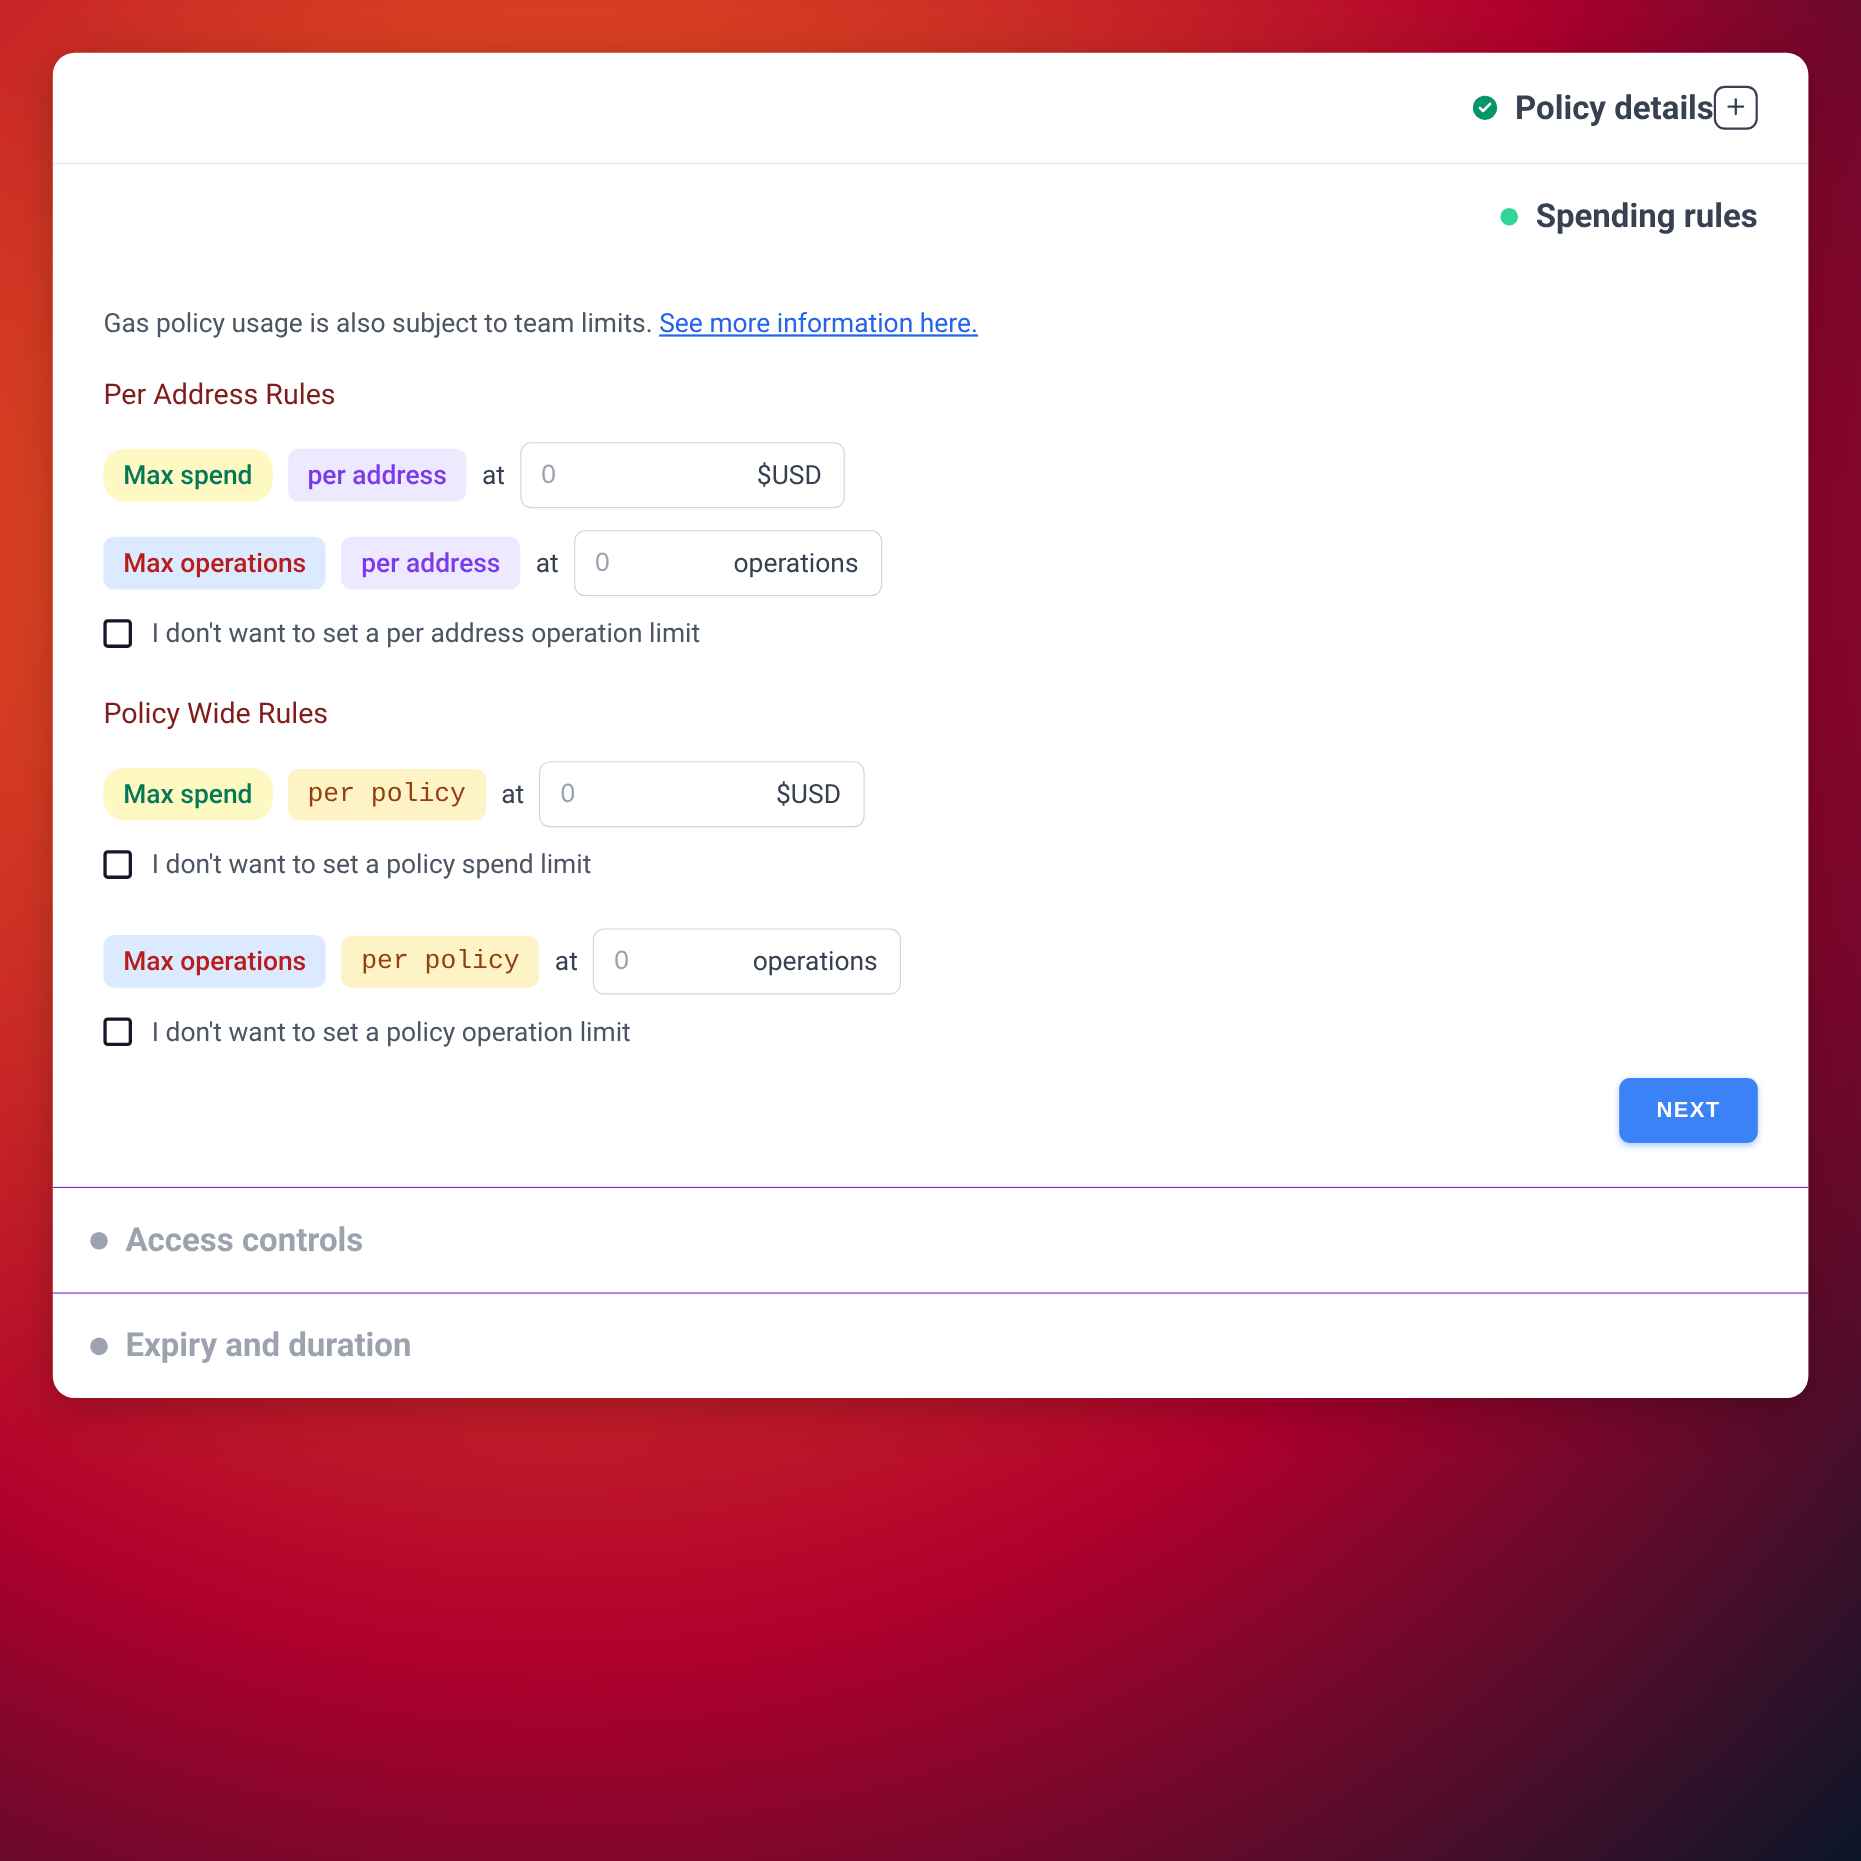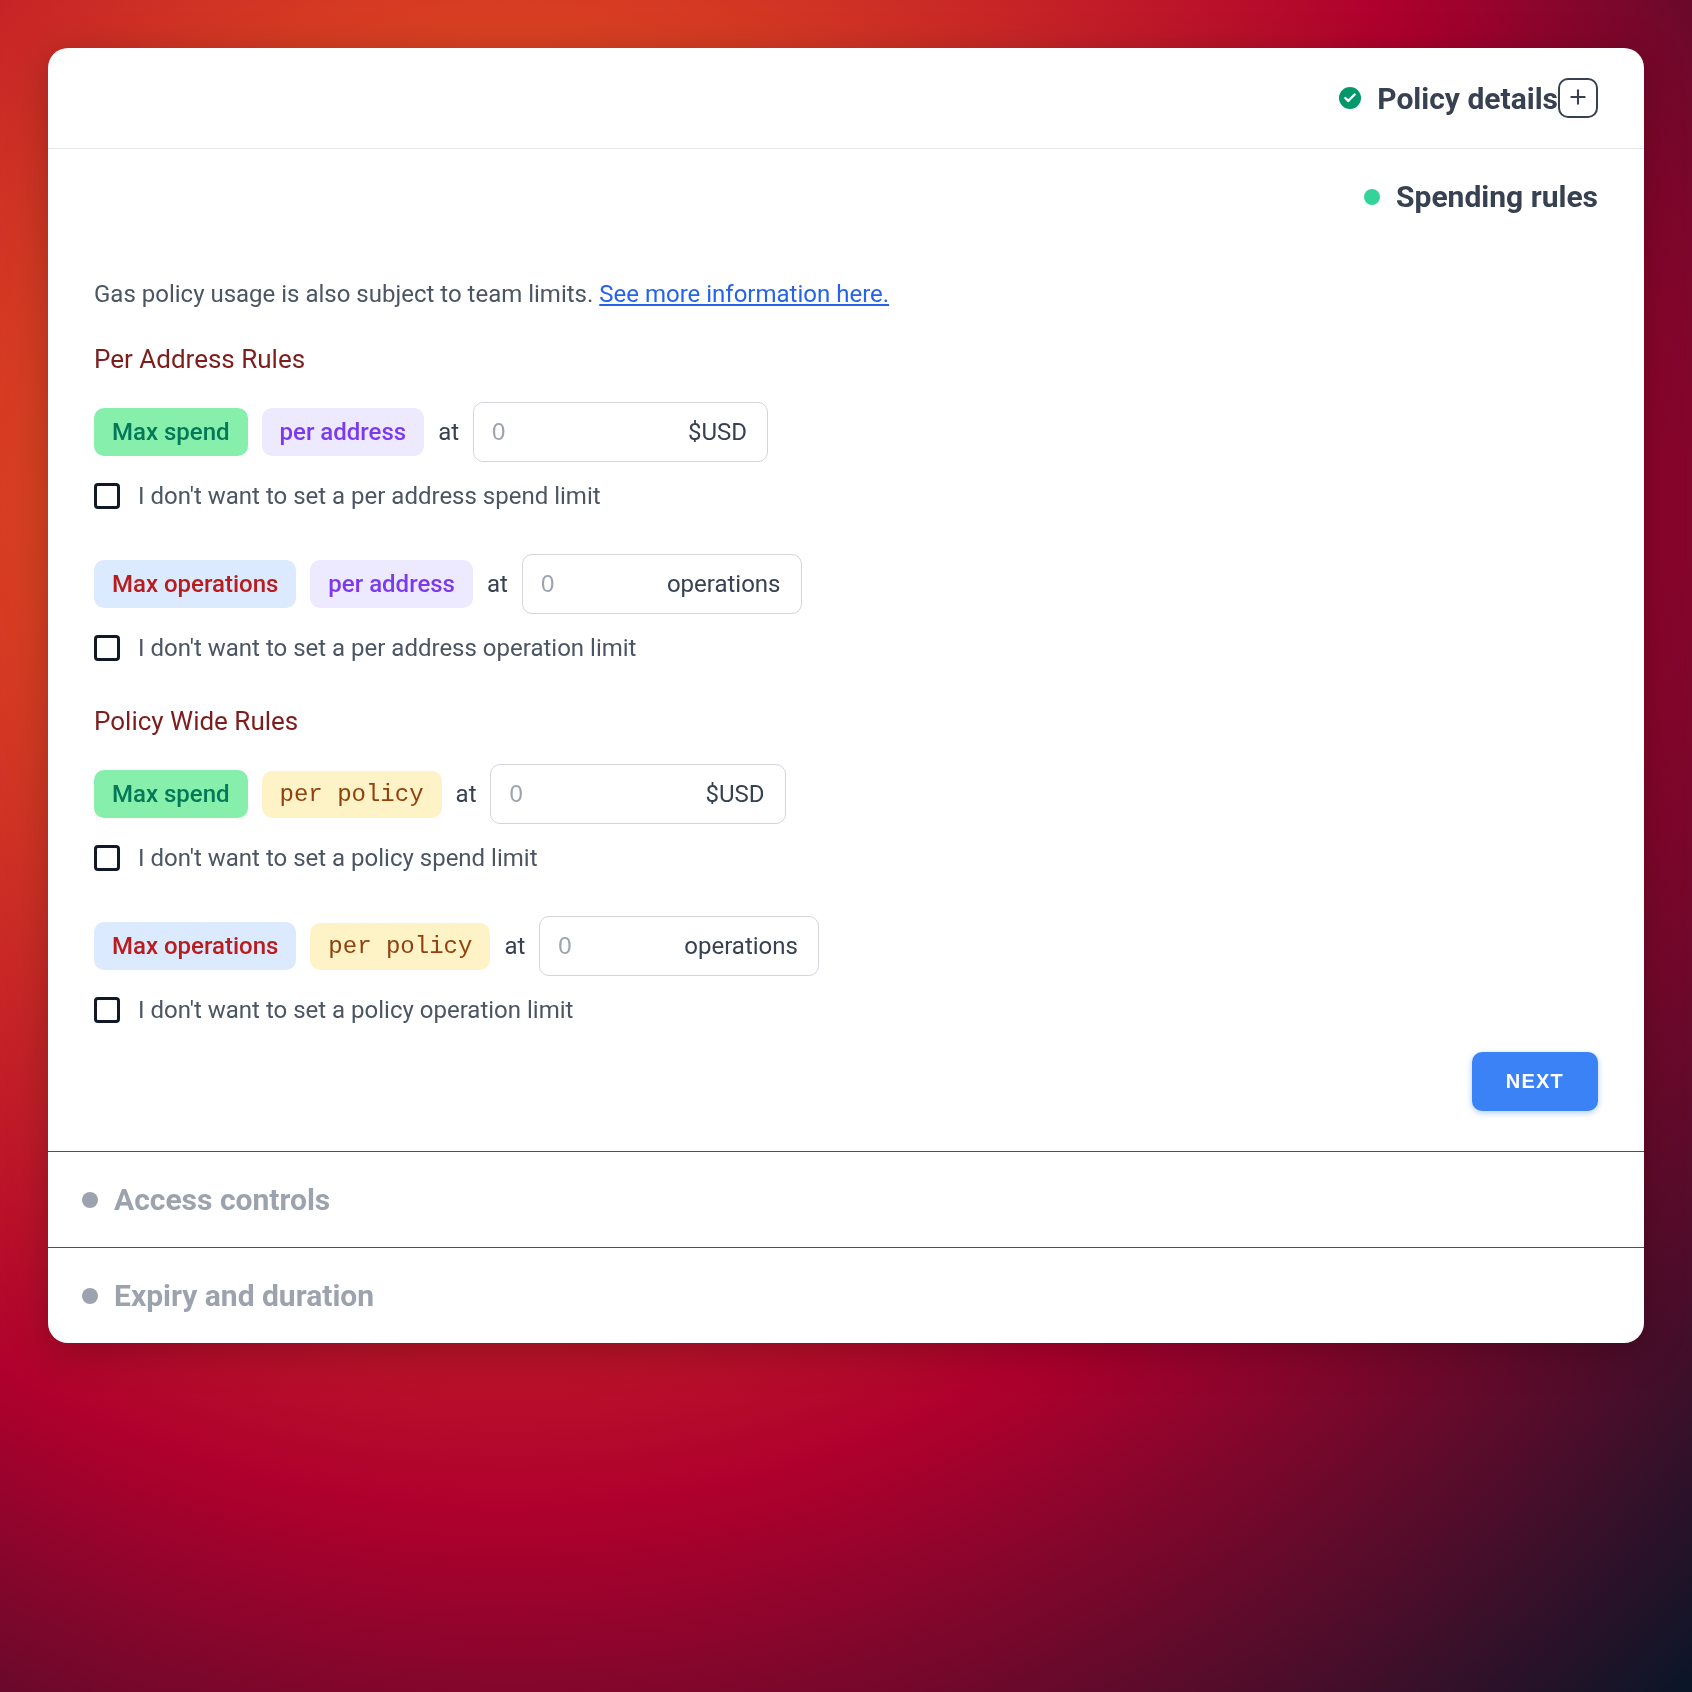--- a/index.html
+++ b/index.html
@@ -77,21 +77,21 @@
   margin-bottom: 20px;
 }
 .chip {
   display: inline-flex;
   align-items: center;
   padding: 10px 18px;
   border-radius: 10px;
   font-size: 24px;
   font-weight: 500;
 }
-.chip-green { background: #86efac; color: #047857; }
+.chip-green { background: #fef9c3; color: #047857; border-radius: 19px; }
 .chip-purple { background: #ede9fe; color: #7c3aed; }
 .chip-blue { background: #dbeafe; color: #b91c1c; }
 .chip-yellow { background: #fef3c7; color: #92400e; font-family: Liberation Mono, monospace; }
 .at { font-size: 24px; color: #374151; }
 .input-wrap {
   display: flex;
   align-items: center;
   border: 1.5px solid #d1d5db;
   border-radius: 10px;
   padding: 0 20px 0 18px;
@@ -191,24 +191,20 @@
 
     <div class="rule-row">
       <span class="chip chip-green">Max spend</span>
       <span class="chip chip-purple">per address</span>
       <span class="at">at</span>
       <div class="input-wrap">
         <input type="text" placeholder="0" style="">
         <span class="suffix">$USD</span>
       </div>
     </div>
-    <div class="check-row">
-      <button class="checkbox"></button>
-      <span class="check-label">I don't want to set a per address spend limit</span>
-    </div>
 
     <div class="rule-row">
       <span class="chip chip-blue">Max operations</span>
       <span class="chip chip-purple">per address</span>
       <span class="at">at</span>
       <div class="input-wrap narrow">
         <input type="text" placeholder="0" style="">
         <span class="suffix">operations</span>
       </div>
     </div>

